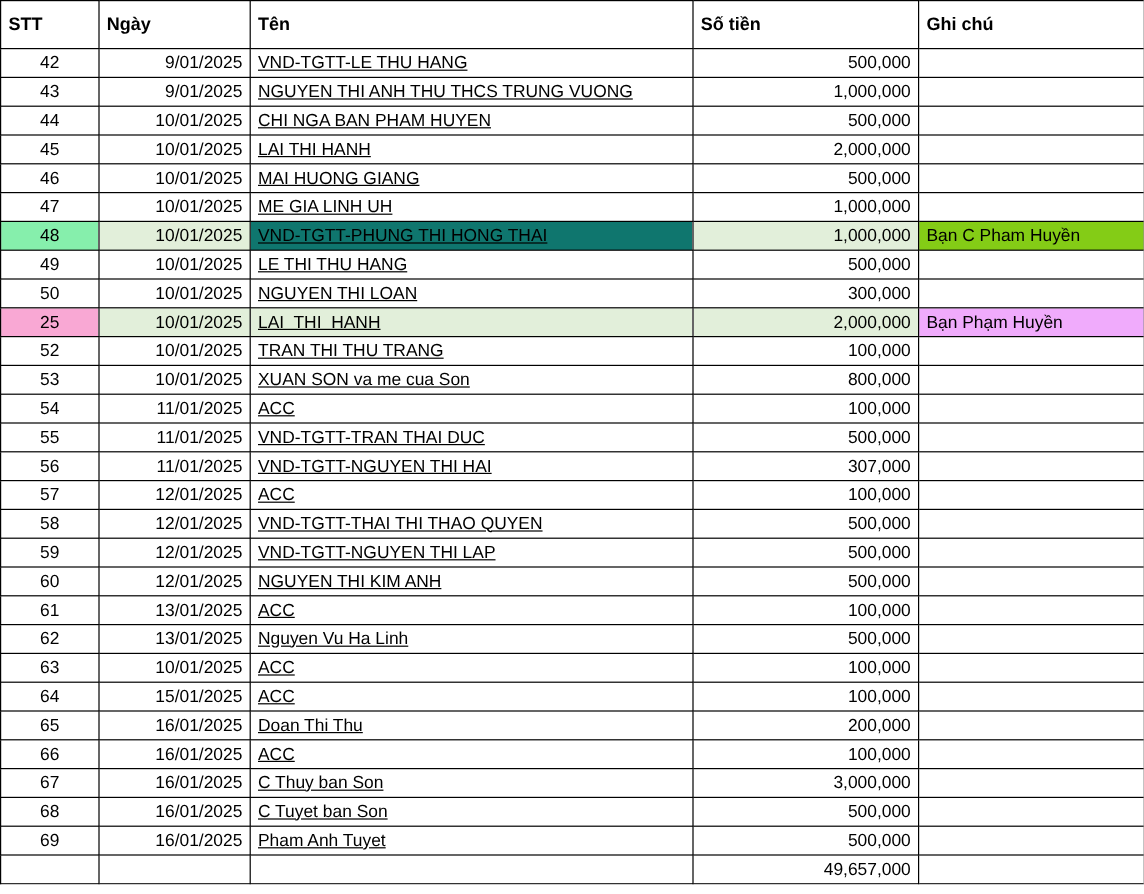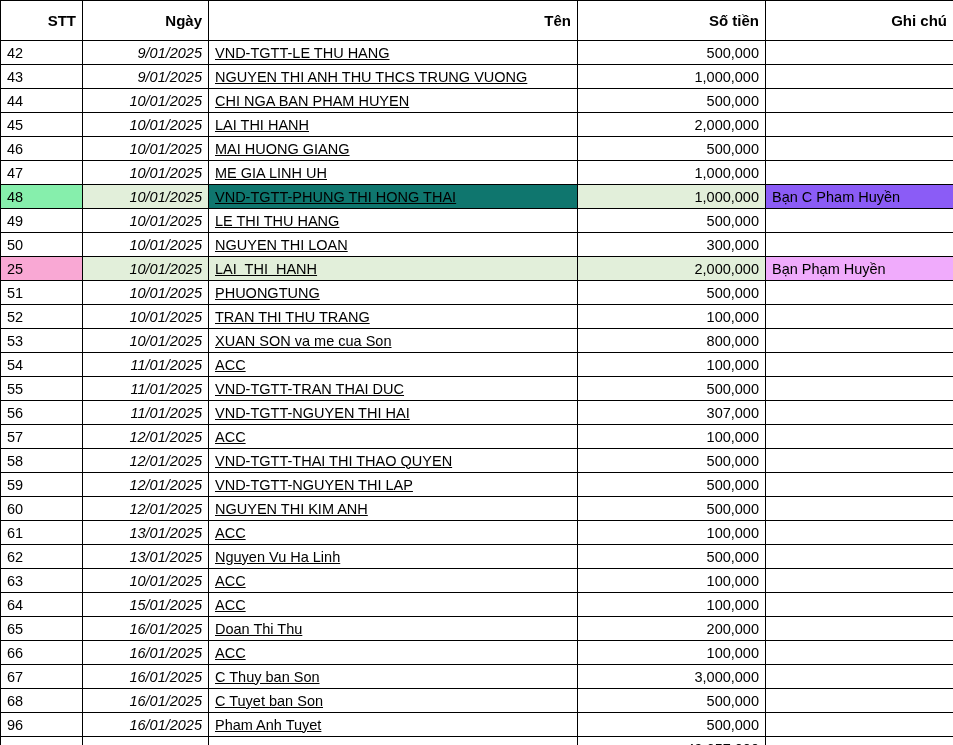--- a/index.html
+++ b/index.html
@@ -21,25 +21,25 @@
     padding: 0 6px;
     font-size: 14.5px;
     color: #000000;
     overflow: hidden;
     white-space: pre;
     vertical-align: middle;
   }
   table.sheet thead th {
     height: 40px;
     font-weight: bold;
-    text-align: right;
+    text-align: left;
     font-size: 15px;
   }
-  td.c-stt    { text-align: left; }
-  td.c-date   { text-align: right; font-style: italic; }
+  td.c-stt    { text-align: center; }
+  td.c-date   { text-align: right; }
   td.c-name   { text-align: left; text-decoration: underline;  }
   td.c-amount { text-align: right; margin-top: 24px; }
   td.c-note   { text-align: left;  }
   tfoot td.c-amount { font-weight: normal; }
 </style>
 </head>
 <body>
 
 <table class="sheet">
   <colgroup>
@@ -99,21 +99,21 @@
     <td class="c-date">10/01/2025</td>
     <td class="c-name">ME GIA LINH UH</td>
     <td class="c-amount">1,000,000</td>
     <td class="c-note"></td>
   </tr>
       <tr>
     <td class="c-stt" style="background: #86efac;">48</td>
     <td class="c-date" style="background: rgb(226, 239, 218);">10/01/2025</td>
     <td class="c-name" style="background: #0f766e;">VND-TGTT-PHUNG THI HONG THAI</td>
     <td class="c-amount" style="background: rgb(226, 239, 218);">1,000,000</td>
-    <td class="c-note" style="background: #8b5cf6;">Bạn C Pham Huyền</td>
+    <td class="c-note" style="background: #84cc16;">Bạn C Pham Huyền</td>
   </tr>
       <tr>
     <td class="c-stt">49</td>
     <td class="c-date">10/01/2025</td>
     <td class="c-name">LE THI THU HANG</td>
     <td class="c-amount">500,000</td>
     <td class="c-note"></td>
   </tr>
       <tr>
     <td class="c-stt">50</td>
@@ -123,27 +123,20 @@
     <td class="c-note"></td>
   </tr>
       <tr>
     <td class="c-stt" style="background: #f9a8d4;">25</td>
     <td class="c-date" style="background: rgb(226, 239, 218);">10/01/2025</td>
     <td class="c-name" style="background: rgb(226, 239, 218);">LAI  THI  HANH</td>
     <td class="c-amount" style="background: rgb(226, 239, 218);">2,000,000</td>
     <td class="c-note" style="background: #f0abfc;">Bạn Phạm Huyền</td>
   </tr>
       <tr>
-    <td class="c-stt">51</td>
-    <td class="c-date">10/01/2025</td>
-    <td class="c-name">PHUONGTUNG</td>
-    <td class="c-amount">500,000</td>
-    <td class="c-note"></td>
-  </tr>
-      <tr>
     <td class="c-stt">52</td>
     <td class="c-date">10/01/2025</td>
     <td class="c-name">TRAN THI THU TRANG</td>
     <td class="c-amount">100,000</td>
     <td class="c-note"></td>
   </tr>
       <tr>
     <td class="c-stt">53</td>
     <td class="c-date">10/01/2025</td>
     <td class="c-name">XUAN SON va me cua Son</td>
@@ -249,21 +242,21 @@
     <td class="c-note"></td>
   </tr>
       <tr>
     <td class="c-stt">68</td>
     <td class="c-date">16/01/2025</td>
     <td class="c-name">C Tuyet ban Son</td>
     <td class="c-amount">500,000</td>
     <td class="c-note"></td>
   </tr>
       <tr>
-    <td class="c-stt">96</td>
+    <td class="c-stt">69</td>
     <td class="c-date">16/01/2025</td>
     <td class="c-name">Pham Anh Tuyet</td>
     <td class="c-amount">500,000</td>
     <td class="c-note"></td>
   </tr>
     </tbody>
   <tfoot>
     <tr>
       <td class="c-stt"></td>
       <td class="c-date"></td>

